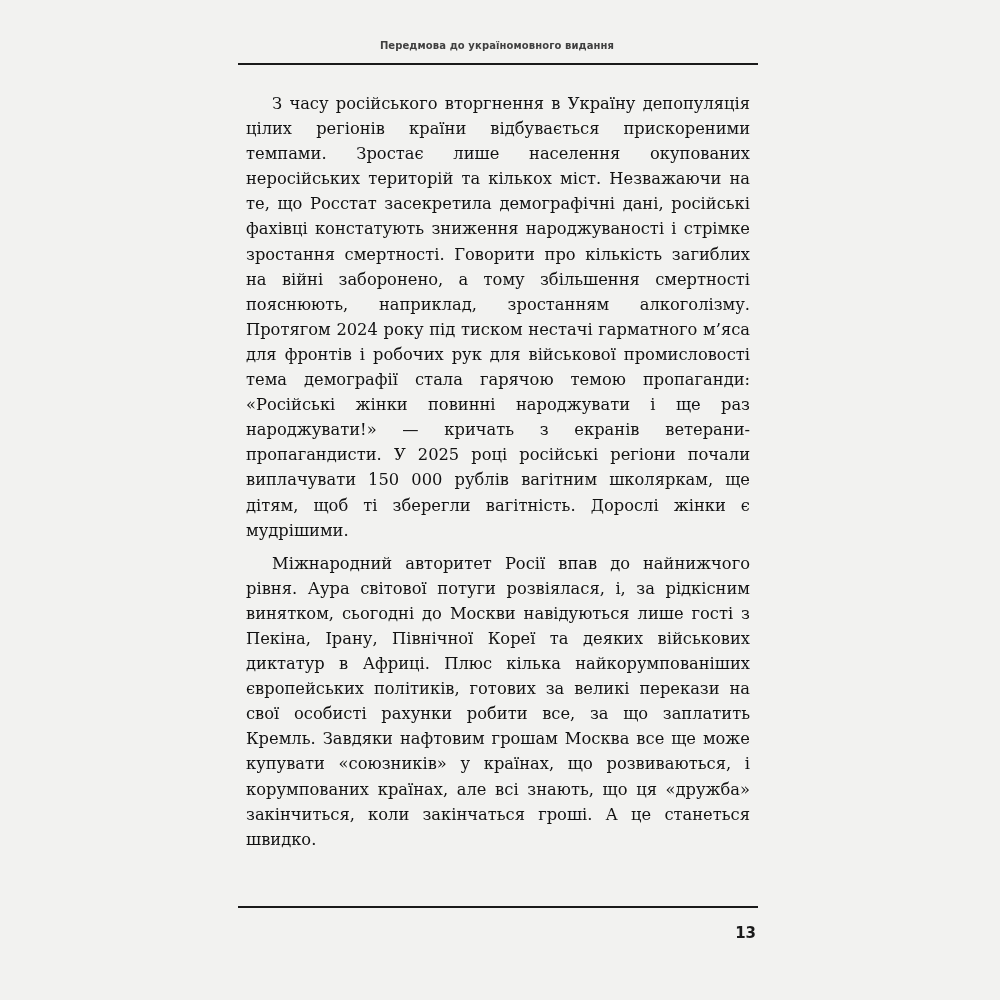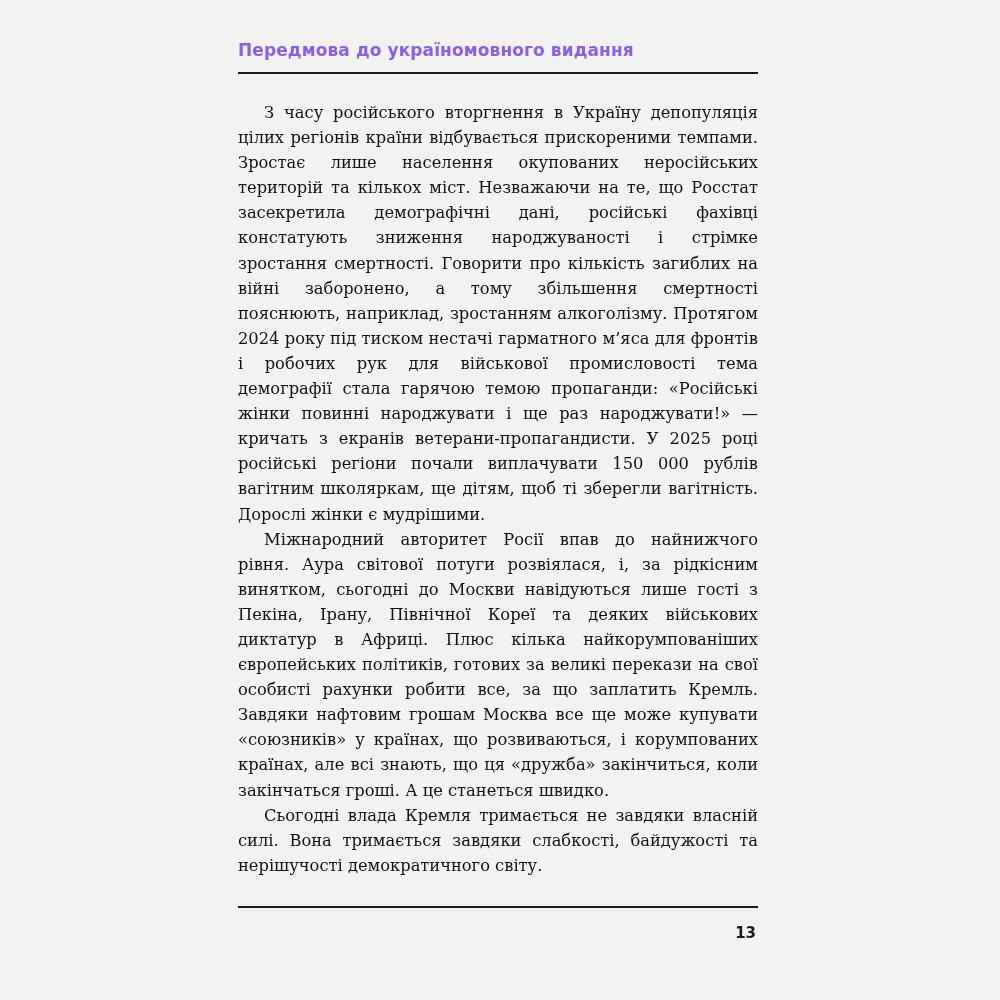--- a/index.html
+++ b/index.html
@@ -22,44 +22,44 @@
   }
   .page-inner {
     position: absolute;
     left: 238px;
     top: 40px;
     width: 520px;
     height: 930px;
   }
   .running-head {
     font-family: "DejaVu Sans", sans-serif;
-    font-size: 17px;
+    font-size: 10px;
     font-weight: bold;
-    color: #8b5cf6;
-    text-align: left;
+    color: #404040;
+    text-align: center;
     letter-spacing: 0.1px;
     padding-right: 2px;
   }
   .rule {
     margin-top: 12px;
     border-top: 2px solid #1a1a1a;
     width: 100%;
   }
   .body-text {
     margin-top: 26px;
     font-family: "DejaVu Serif", serif;
     font-size: 16.3px;
     line-height: 1.54;
     color: #121212;
     text-align: justify;
     text-justify: inter-word;
     hyphens: manual;
   }
   .body-text p {
-    margin: 0;
+    margin: 8px;
     text-indent: 26px;
   }
   .bottom-rule {
     position: absolute;
     left: 0;
     bottom: 62px;
     width: 100%;
     border-top: 2px solid #1a1a1a;
   }
   .folio {
@@ -78,19 +78,18 @@
 <div class="page">
   <div class="page-inner">
 
     <div class="running-head">Передмова до україномовного видання</div>
 
     <div class="rule"></div>
 
     <div class="body-text">
       <p>З часу російського вторгнення в Україну депопуляція цілих регіонів країни відбувається прискореними темпами. Зростає лише населення окупованих неросійських територій та кількох міст. Незважаючи на те, що Росстат засекретила демографічні дані, російські фахівці констатують зниження народжуваності і стрімке зростання смертності. Говорити про кількість загиблих на війні заборонено, а тому збільшення смертності пояснюють, наприклад, зростанням алкоголізму. Протягом 2024 року під тиском нестачі гарматного м’яса для фронтів і робочих рук для військової промисловості тема демографії стала гарячою темою пропаганди: «Російські жінки повинні народжувати і ще раз народжувати!» — кричать з екранів ветерани-пропагандисти. У 2025 році російські регіони почали виплачувати 150 000 рублів вагітним школяркам, ще дітям, щоб ті зберегли вагітність. Дорослі жінки є мудрішими.</p>
       <p>Міжнародний авторитет Росії впав до найнижчого рівня. Аура світової потуги розвіялася, і, за рідкісним винятком, сьогодні до Москви навідуються лише гості з Пекіна, Ірану, Північної Кореї та деяких військових диктатур в Африці. Плюс кілька найкорумпованіших європейських політиків, готових за великі перекази на свої особисті рахунки робити все, за що заплатить Кремль. Завдяки нафтовим грошам Москва все ще може купувати «союзників» у країнах, що розвиваються, і корумпованих країнах, але всі знають, що ця «дружба» закінчиться, коли закінчаться гроші. А це станеться швидко.</p>
-      <p>Сьогодні влада Кремля тримається не завдяки власній силі. Вона тримається завдяки слабкості, байдужості та нерішучості демократичного світу.</p>
     </div>
 
     <div class="bottom-rule"></div>
     <div class="folio">13</div>
   </div>
 </div>
 
 </body></html>

